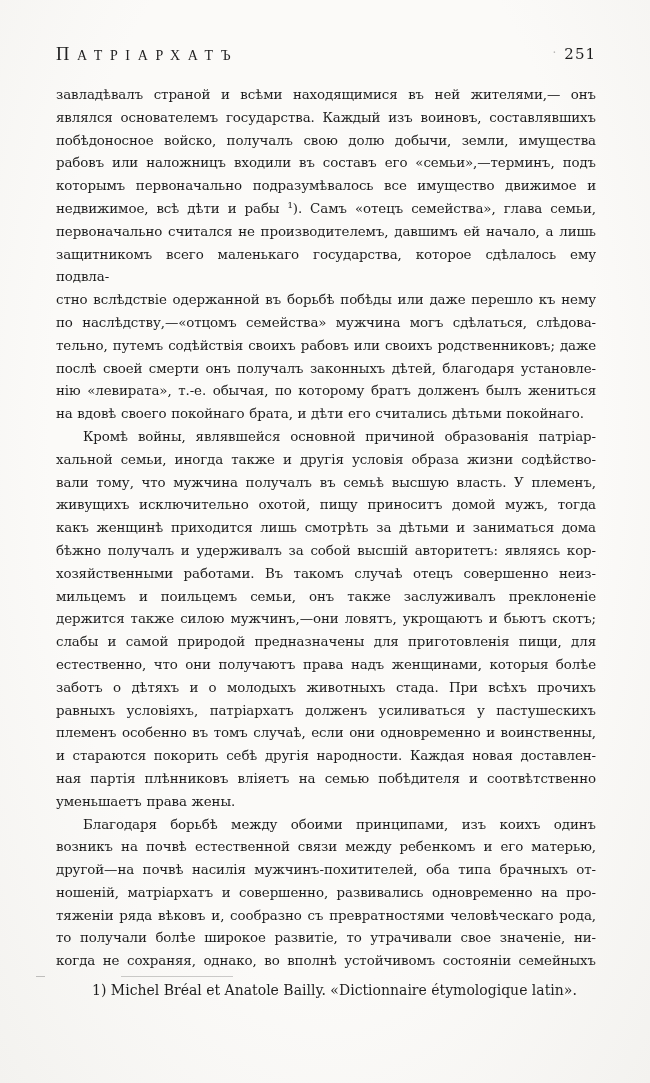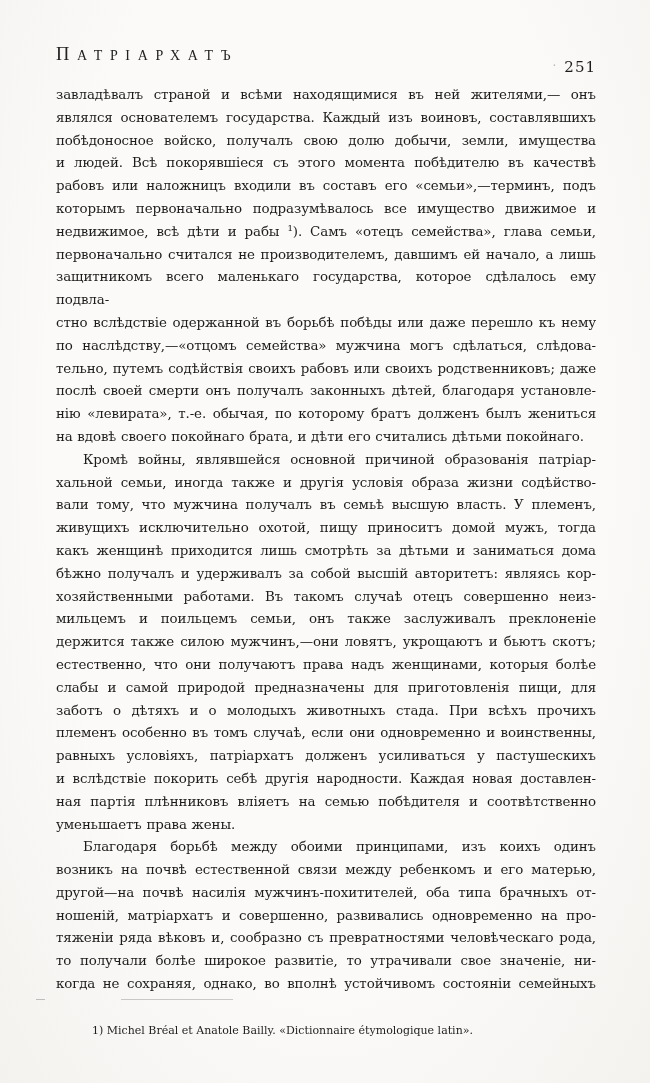--- a/index.html
+++ b/index.html
@@ -33,21 +33,21 @@
     color: #222;
     padding-right: 40px; 
     font-family: Liberation Serif, serif;
   }
   .running-title::first-letter {
     font-size: 1.32em;
   }
   .page-number-wrap {
     position: absolute;
     right: 0;
-    top: 14px;
+    top: 1px;
     font-size: 15px;
     letter-spacing: 1px;
   }
   .artifact-dot {
     opacity: 0.3;
     margin-right: 7px;
     font-size: 12px;
     vertical-align: 2px;
   }
   
@@ -85,70 +85,69 @@
   }
   .sep-mark {
     position: absolute;
     left: -20px;
     top: 1px;
     width: 9px;
     height: 1px;
     background: rgba(60, 60, 60, 0.3);
   }
   .footnote {
-    margin-top: 19px;
+    margin-top: 1px;
     padding-left: 36px;
-    font-size: 11px;
+    font-size: 14px;
     line-height: 20px;
     color: #1e1e1e;
   }
 </style>
 </head>
 <body>
 
 <div class="page">
 
   <div class="header">
     <span class="running-title">Патріархатъ</span>
     <span class="page-number-wrap">
       <span class="artifact-dot">·</span><span>251</span>
     </span>
   </div>
 
   <div class="body-text">
       <div class="line">завладѣвалъ страной и всѣми находящимися въ ней жителями,— онъ</div>
       <div class="line">являлся основателемъ государства. Каждый изъ воиновъ, составлявшихъ</div>
       <div class="line">побѣдоносное войско, получалъ свою долю добычи, земли, имущества</div>
-      <div class="line">и людей. Всѣ покорявшіеся съ этого момента побѣдителю въ качествѣ</div>
       <div class="line">рабовъ или наложницъ входили въ составъ его «семьи»,—терминъ, подъ</div>
       <div class="line">которымъ первоначально подразумѣвалось все имущество движимое и</div>
       <div class="line">недвижимое, всѣ дѣти и рабы ¹). Самъ «отецъ семейства», глава семьи,</div>
       <div class="line">первоначально считался не производителемъ, давшимъ ей начало, а лишь</div>
       <div class="line">защитникомъ всего маленькаго государства, которое сдѣлалось ему подвла-</div>
       <div class="line">стно вслѣдствіе одержанной въ борьбѣ побѣды или даже перешло къ нему</div>
       <div class="line">по наслѣдству,—«отцомъ семейства» мужчина могъ сдѣлаться, слѣдова-</div>
       <div class="line">тельно, путемъ содѣйствія своихъ рабовъ или своихъ родственниковъ; даже</div>
       <div class="line">послѣ своей смерти онъ получалъ законныхъ дѣтей, благодаря установле-</div>
       <div class="line">нію «левирата», т.-е. обычая, по которому братъ долженъ былъ жениться</div>
       <div class="line para-end">на вдовѣ своего покойнаго брата, и дѣти его считались дѣтьми покойнаго.</div>
       <div class="line indent">Кромѣ войны, являвшейся основной причиной образованія патріар-</div>
       <div class="line">хальной семьи, иногда также и другія условія образа жизни содѣйство-</div>
       <div class="line">вали тому, что мужчина получалъ въ семьѣ высшую власть. У племенъ,</div>
       <div class="line">живущихъ исключительно охотой, пищу приноситъ домой мужъ, тогда</div>
       <div class="line">какъ женщинѣ приходится лишь смотрѣть за дѣтьми и заниматься дома</div>
       <div class="line">бѣжно получалъ и удерживалъ за собой высшій авторитетъ: являясь кор-</div>
       <div class="line">хозяйственными работами. Въ такомъ случаѣ отецъ совершенно неиз-</div>
       <div class="line">мильцемъ и поильцемъ семьи, онъ также заслуживалъ преклоненіе</div>
       <div class="line">держится также силою мужчинъ,—они ловятъ, укрощаютъ и бьютъ скотъ;</div>
+      <div class="line">слабы и самой природой предназначены для приготовленія пищи, для</div>
       <div class="line">естественно, что они получаютъ права надъ женщинами, которыя болѣе</div>
-      <div class="line">слабы и самой природой предназначены для приготовленія пищи, для</div>
       <div class="line">заботъ о дѣтяхъ и о молодыхъ животныхъ стада. При всѣхъ прочихъ</div>
+      <div class="line">равныхъ условіяхъ, патріархатъ долженъ усиливаться у пастушескихъ</div>
       <div class="line">племенъ особенно въ томъ случаѣ, если они одновременно и воинственны,</div>
-      <div class="line">равныхъ условіяхъ, патріархатъ долженъ усиливаться у пастушескихъ</div>
-      <div class="line">и вслѣдствіе покорить себѣ другія народности. Каждая новая доставлен-</div>
+      <div class="line">и стараются покорить себѣ другія народности. Каждая новая доставлен-</div>
       <div class="line">ная партія плѣнниковъ вліяетъ на семью побѣдителя и соотвѣтственно</div>
       <div class="line para-end">уменьшаетъ права жены.</div>
       <div class="line indent">Благодаря борьбѣ между обоими принципами, изъ коихъ одинъ</div>
       <div class="line">возникъ на почвѣ естественной связи между ребенкомъ и его матерью,</div>
       <div class="line">другой—на почвѣ насилія мужчинъ-похитителей, оба типа брачныхъ от-</div>
       <div class="line">ношеній, матріархатъ и совершенно, развивались одновременно на про-</div>
       <div class="line">тяженіи ряда вѣковъ и, сообразно съ превратностями человѣческаго рода,</div>
       <div class="line">то получали болѣе широкое развитіе, то утрачивали свое значеніе, ни-</div>
       <div class="line">когда не сохраняя, однако, во вполнѣ устойчивомъ состояніи семейныхъ</div>
     </div>

